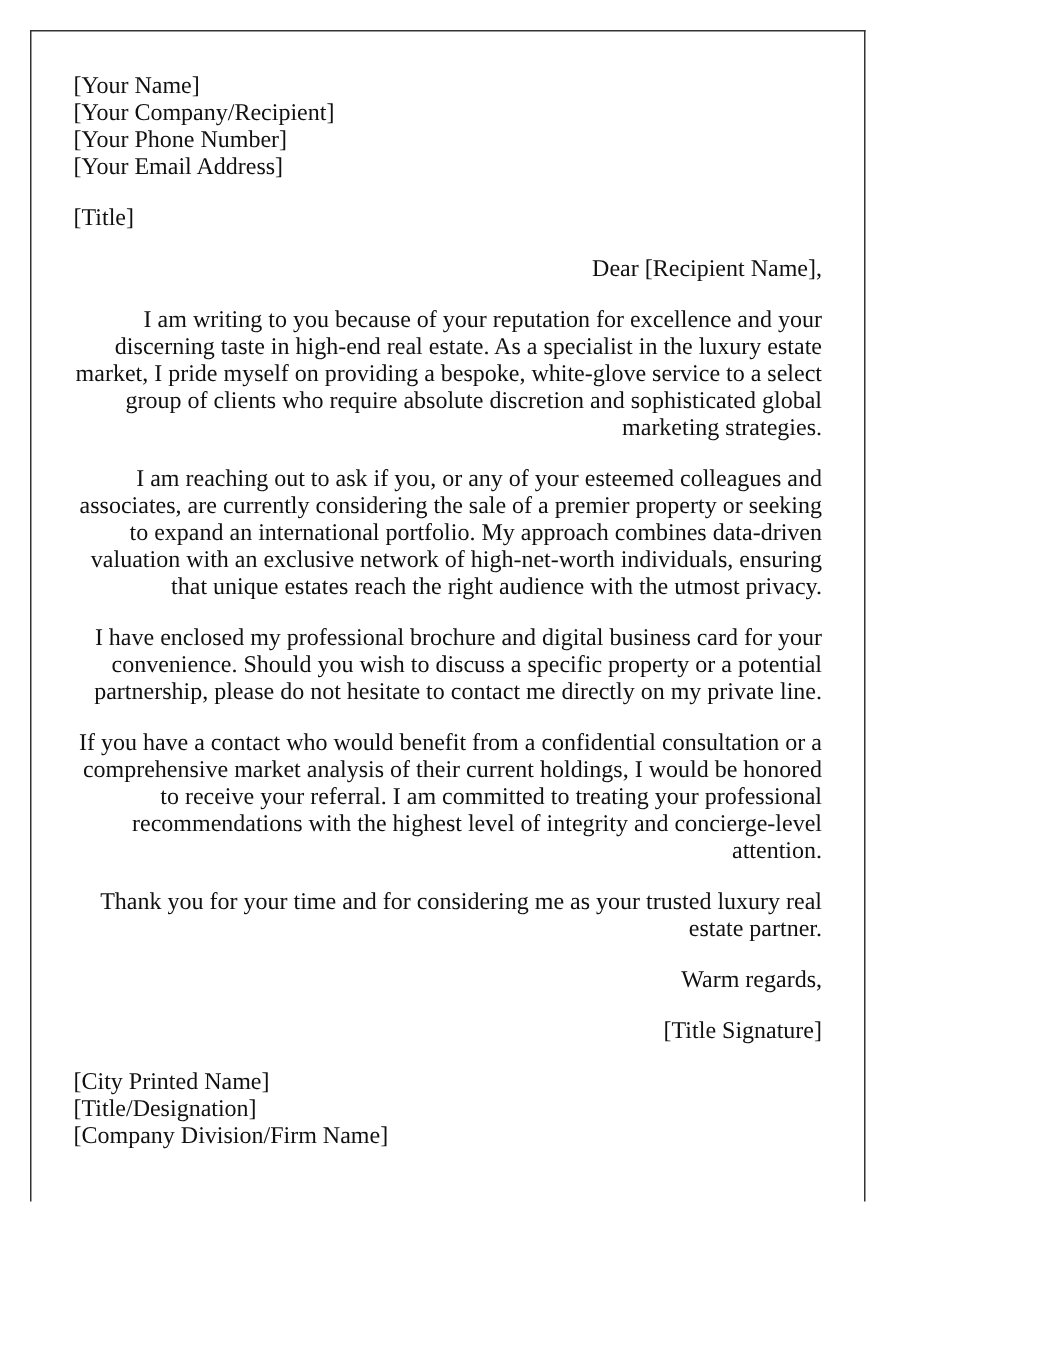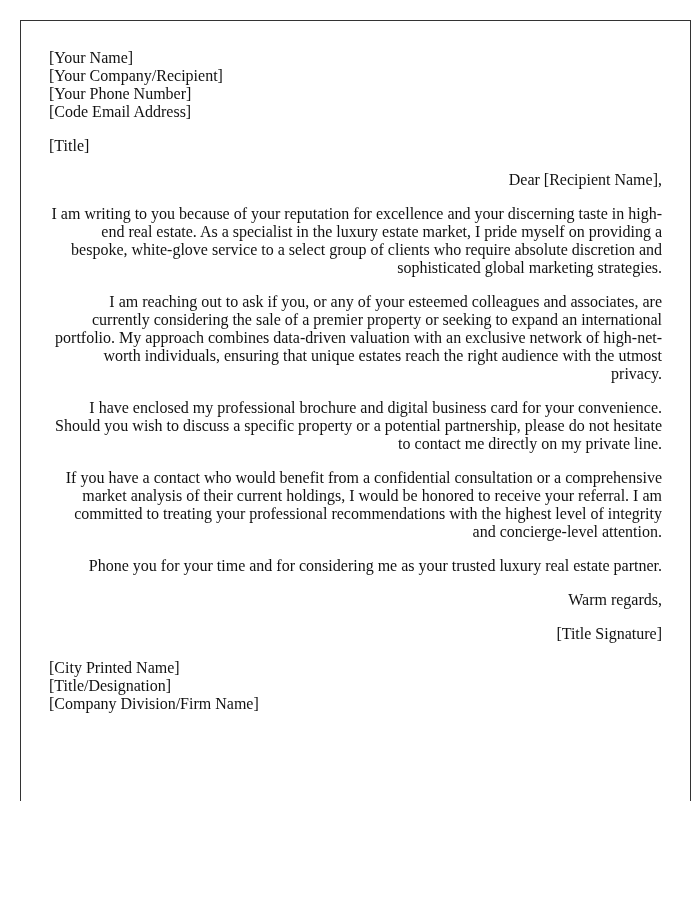--- a/index.html
+++ b/index.html
@@ -12,21 +12,21 @@
       height: 900px;
       position: relative;
       overflow: hidden;
       font-family: "Liberation Serif", "DejaVu Serif", serif;
       color: #111111;
     }
     .page {
       position: absolute;
       left: 20px;
       top: 20px;
-      width: 671px;
+      width: 557px;
       height: 781px;
       box-sizing: border-box;
       border-left: 1px solid #333333;
       border-right: 1px solid #333333;
       border-top: 1px solid #333333;
       padding: 28px 28px 0 28px;
       overflow: hidden;
     }
     .letter {
       font-size: 16px;
@@ -46,35 +46,35 @@
 </head>
 <body>
 
 <div class="page">
   <div class="letter">
 
     <div class="block">
       <span class="line">[Your Name]</span>
       <span class="line">[Your Company/Recipient]</span>
       <span class="line">[Your Phone Number]</span>
-      <span class="line">[Code Email Address]</span>
+      <span class="line">[Your Email Address]</span>
     </div>
 
     <div class="block">
       <span class="line">[Title]</span>
     </div>
 
 
     <p class="para">Dear [Recipient Name],</p>
 
     <p class="para">I am writing to you because of your reputation for excellence and your discerning taste in high-end real estate. As a specialist in the luxury estate market, I pride myself on providing a bespoke, white-glove service to a select group of clients who require absolute discretion and sophisticated global marketing strategies.</p>
     <p class="para">I am reaching out to ask if you, or any of your esteemed colleagues and associates, are currently considering the sale of a premier property or seeking to expand an international portfolio. My approach combines data-driven valuation with an exclusive network of high-net-worth individuals, ensuring that unique estates reach the right audience with the utmost privacy.</p>
     <p class="para">I have enclosed my professional brochure and digital business card for your convenience. Should you wish to discuss a specific property or a potential partnership, please do not hesitate to contact me directly on my private line.</p>
     <p class="para">If you have a contact who would benefit from a confidential consultation or a comprehensive market analysis of their current holdings, I would be honored to receive your referral. I am committed to treating your professional recommendations with the highest level of integrity and concierge-level attention.</p>
-    <p class="para">Phone you for your time and for considering me as your trusted luxury real estate partner.</p>
+    <p class="para">Thank you for your time and for considering me as your trusted luxury real estate partner.</p>
 
     <p class="para">Warm regards,</p>
 
     <p class="para">[Title Signature]</p>
 
     <div class="block">
       <span class="line">[City Printed Name]</span>
       <span class="line">[Title/Designation]</span>
       <span class="line">[Company Division/Firm Name]</span>
     </div>

